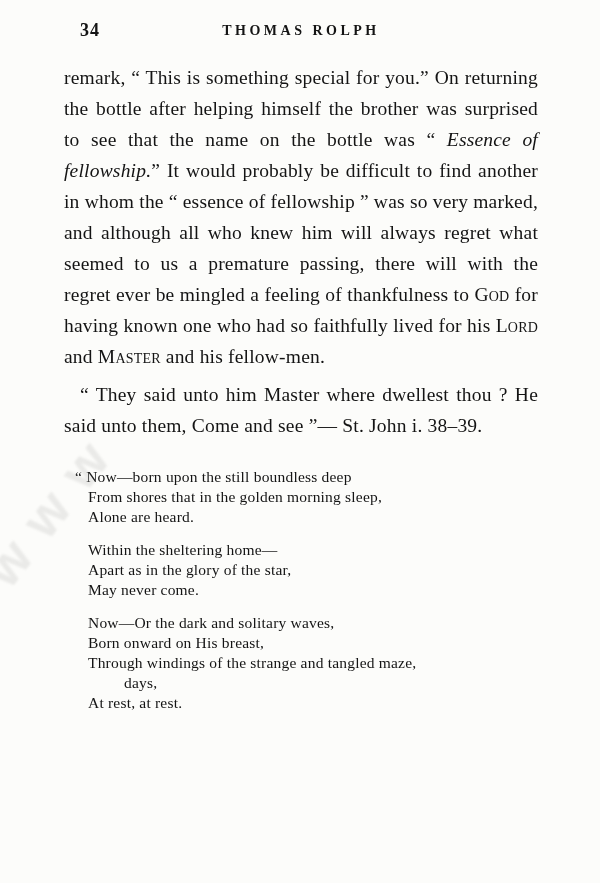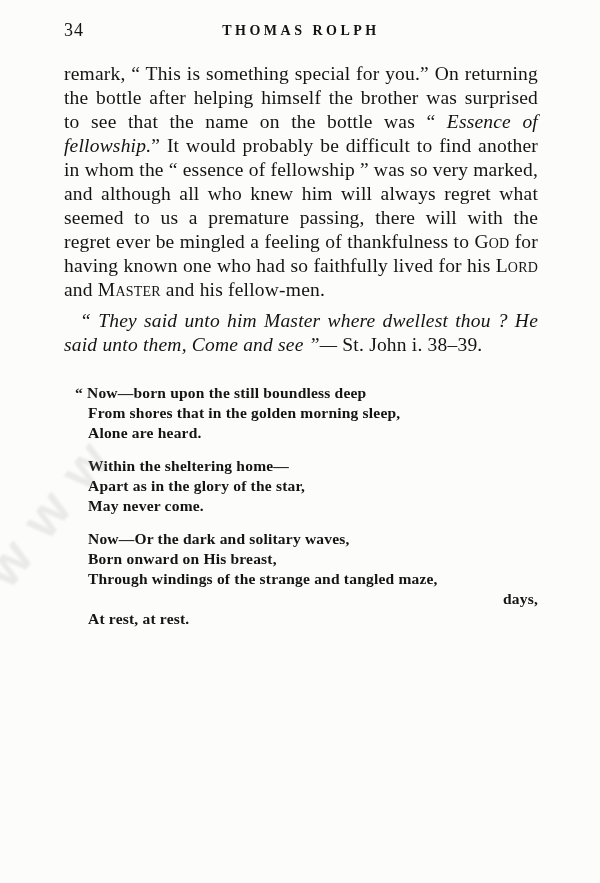--- a/index.html
+++ b/index.html
@@ -14,53 +14,53 @@
   .page {
     position: absolute; inset: 0;
     padding: 20px 62px 0 64px;
     box-sizing: border-box;
   }
   .header {
     position: relative;
     height: 26px;
   }
   .pagenum {
-    position: absolute; left: 0; top: 0;
+    position: absolute; left: 16px; top: 0;
     font-size: 18px;
-    font-weight: normal;
+    font-weight: bold;
     letter-spacing: 1px;
   }
   .running-head {
     position: absolute; left: 0; right: 0; top: 3px;
     text-align: center;
     font-size: 14px;
     letter-spacing: 3.5px;
     font-weight: 700;
   }
   .para {
     margin: 16px 0 0 0;
     font-size: 19.5px;
-    line-height: 24px;
+    line-height: 31px;
     text-align: justify;
     letter-spacing: 0.2px;
   }
   .para.quote {
     margin-top: 7px;
     text-indent: 16px;
   }
   .poem {
     margin: 26px 0 0 24px;
     font-size: 15.5px;
     line-height: 20px;
     letter-spacing: 0.2px;
   }
-  .stanza { margin-bottom: 13px; font-weight: bold; }
+  .stanza { margin-bottom: 13px; }
   .pline { white-space: nowrap; }
   .pline.hang { text-indent: -13px; }
-  .pline.cont { padding-left: 36px; text-align: right; }
+  .pline.cont { padding-left: 36px; }
   .pline.spread { word-spacing: 5.5px; white-space: normal; }
   .watermark {
     position: absolute;
     left: -30px; top: 560px;
     transform: rotate(-52deg);
     transform-origin: left top;
     font-family: "Liberation Sans", sans-serif;
     font-size: 54px;
     font-weight: bold;
     letter-spacing: 20px;
@@ -76,21 +76,21 @@
 
 <div class="page">
 
   <div class="header">
     <span class="pagenum">34</span>
     <span class="running-head">THOMAS ROLPH</span>
   </div>
 
   <p class="para"><span>remark, “ This is something special for you.” On returning the bottle after helping himself the brother was surprised to see that the name on the bottle was “ </span><span style="font-style: italic;">Essence of fellowship.</span><span>” It would probably be difficult to find another in whom the “ essence of fellowship ” was so very marked, and although all who knew him will always regret what seemed to us a premature passing, there will with the regret ever be mingled a feeling of thankfulness to </span><span style="font-variant: small-caps;">God</span><span> for having known one who had so faithfully lived for his </span><span style="font-variant: small-caps;">Lord</span><span> and </span><span style="font-variant: small-caps;">Master</span><span> and his fellow-men.</span></p>
 
-  <p class="para quote"><span style="font-style: italic;">“ They said unto him Master where dwellest thou ? He said unto them, Come and see ”— </span><span>St. John i. 38–39.</span></p>
+  <p class="para quote"><span style="">“ They said unto him Master where dwellest thou ? He said unto them, Come and see ”— </span><span>St. John i. 38–39.</span></p>
 
   <div class="poem">
 
     <div class="stanza">
       <div class="pline hang">“ Now—born upon the still boundless deep</div>
       <div class="pline">From shores that in the golden morning sleep,</div>
       <div class="pline">Alone are heard.</div>
     </div>
 
     <div class="stanza">

